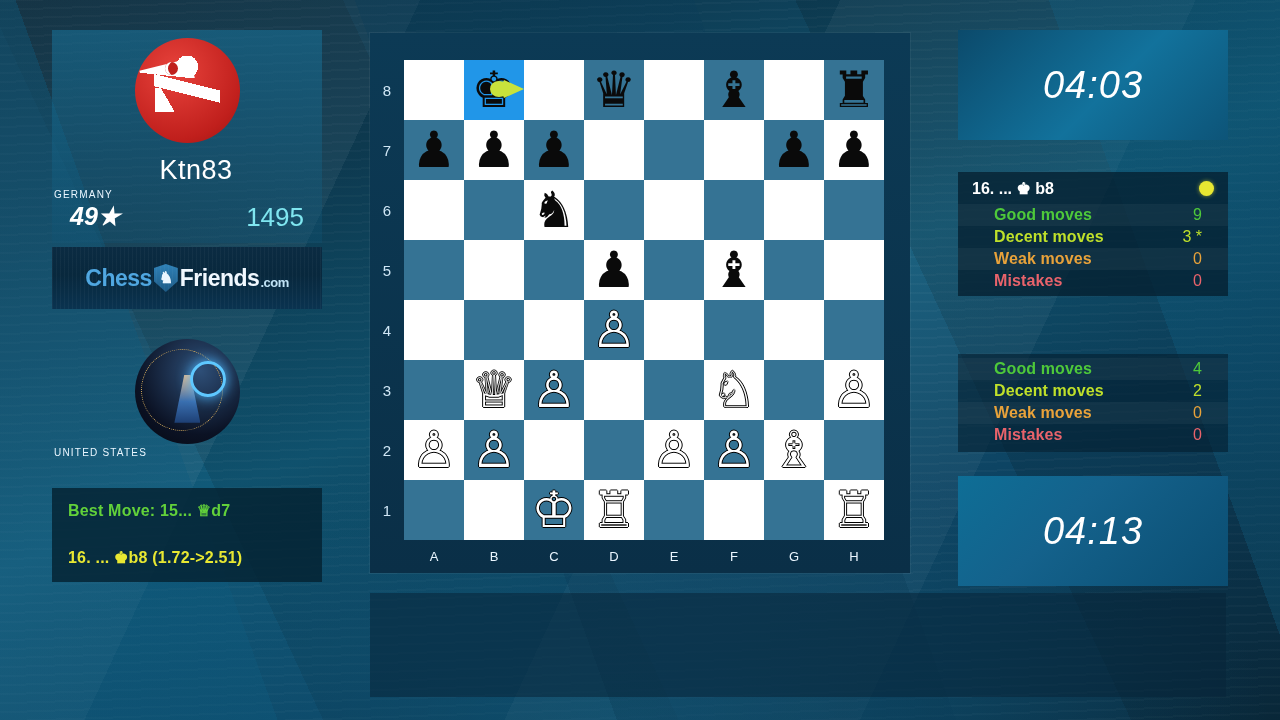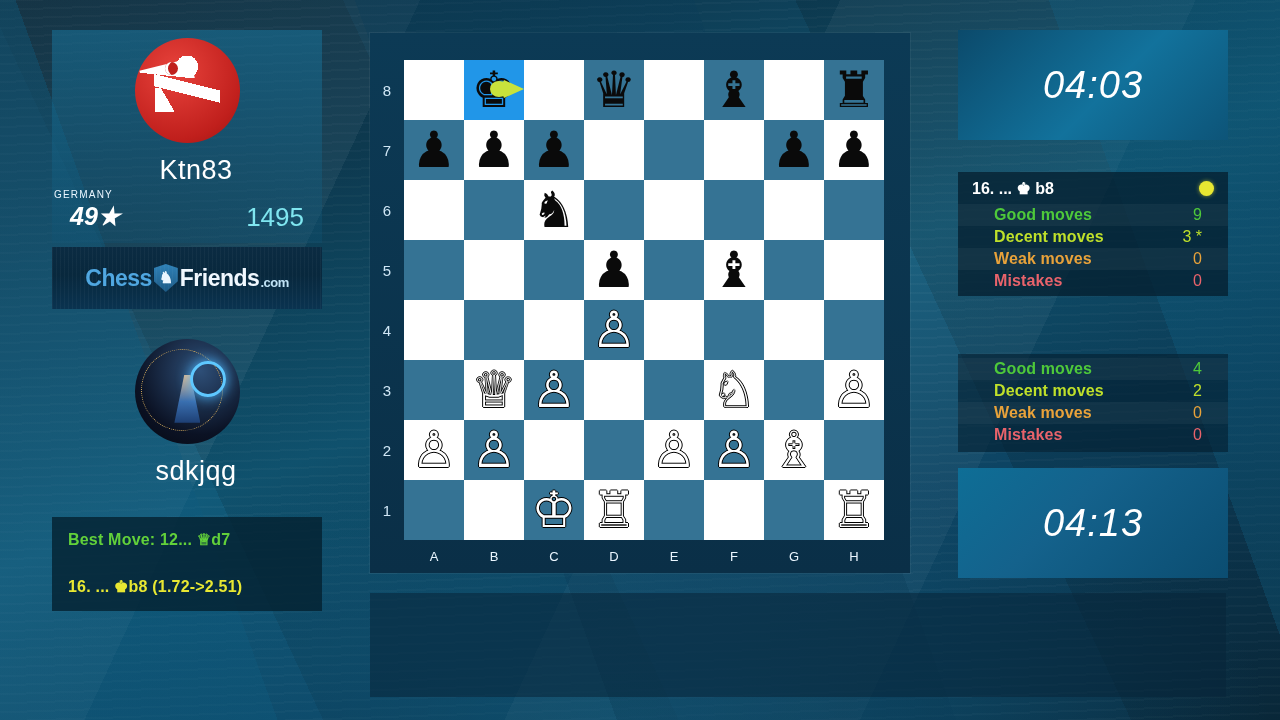--- a/index.html
+++ b/index.html
@@ -150,25 +150,25 @@
       <span class="logo-com">.com</span>
     </div>
   </div>
 
   <div class="player-card" style="margin-top:22px;">
     <div class="avatar a2">
       <div class="arc"></div>
       <div class="dress"></div>
       <div class="glow"></div>
     </div>
-    <div class="pname">sdkjqg</div>
+    <div class="pcountry">UNITED STATES</div>
   </div>
 
   <div class="best-panel">
-    <div class="best-line">Best Move: 12... ♕d7</div>
+    <div class="best-line">Best Move: 15... ♕d7</div>
     <div class="eval-line">16. ... ♚b8 (1.72-&gt;2.51)</div>
   </div>
 </div>
 
 <div class="board-wrap">
   <div class="ranks" id="ranks">
       <div>8</div>
       <div>7</div>
       <div>6</div>
       <div>5</div>
@@ -352,14 +352,14 @@
           <span class="lab c-weak">Weak moves</span>
           <span class="c-weak">0</span>
         </div>
         <div class="srow">
           <span class="lab c-mistake">Mistakes</span>
           <span class="c-mistake">0</span>
         </div>
       </div>
   </div>
 
-  <div class="clock bottom" style="margin-top:16px;">04:13</div>
+  <div class="clock bottom" style="margin-top:24px;">04:13</div>
 </div>
 
 </body></html>

